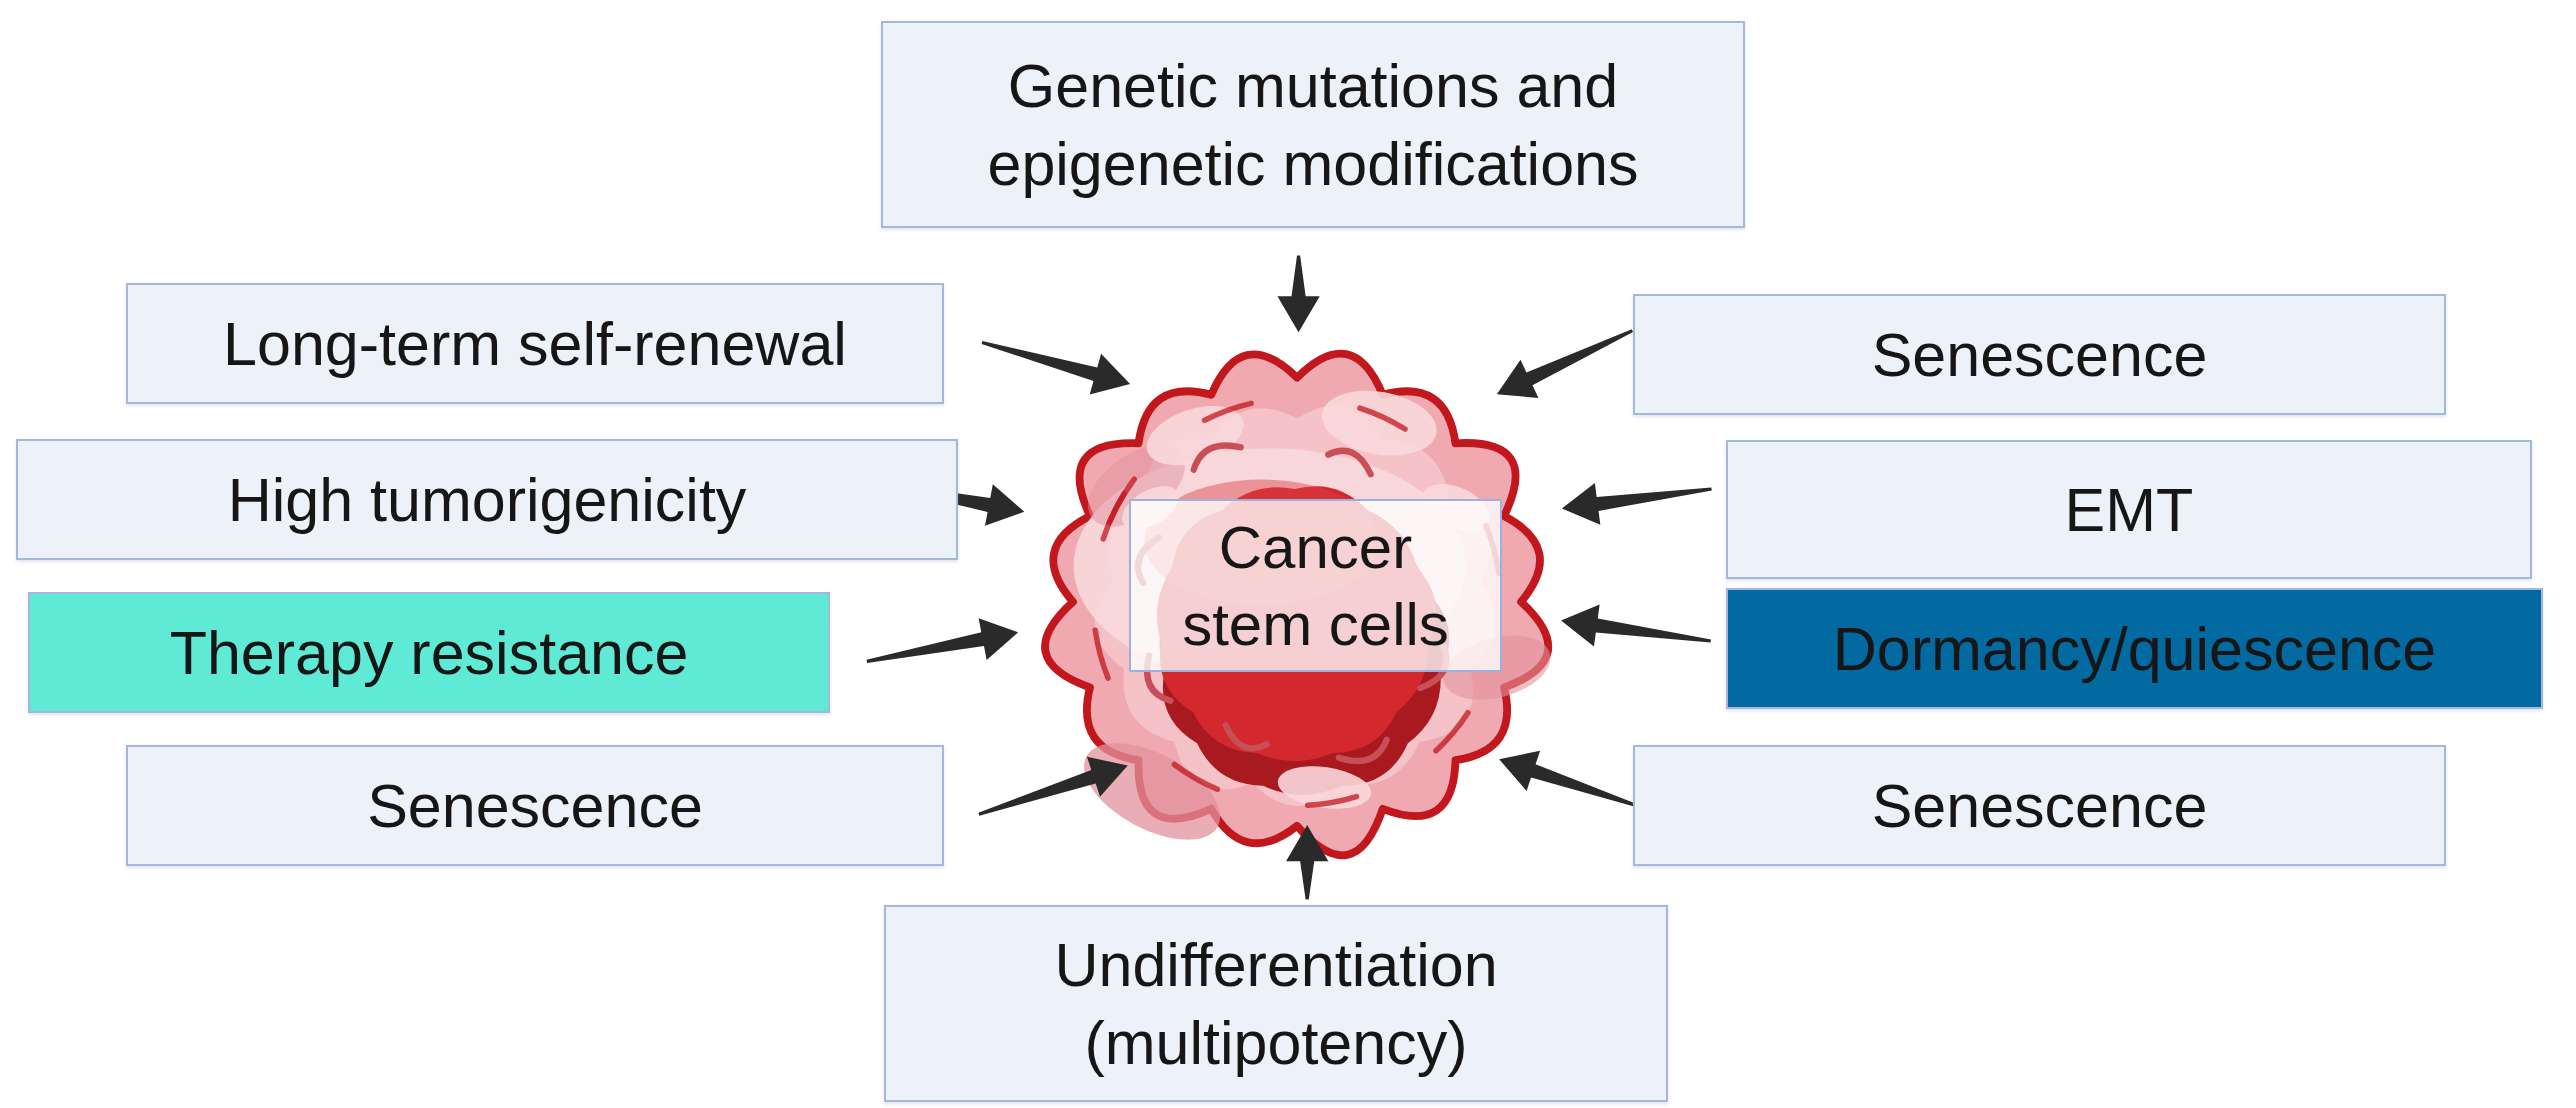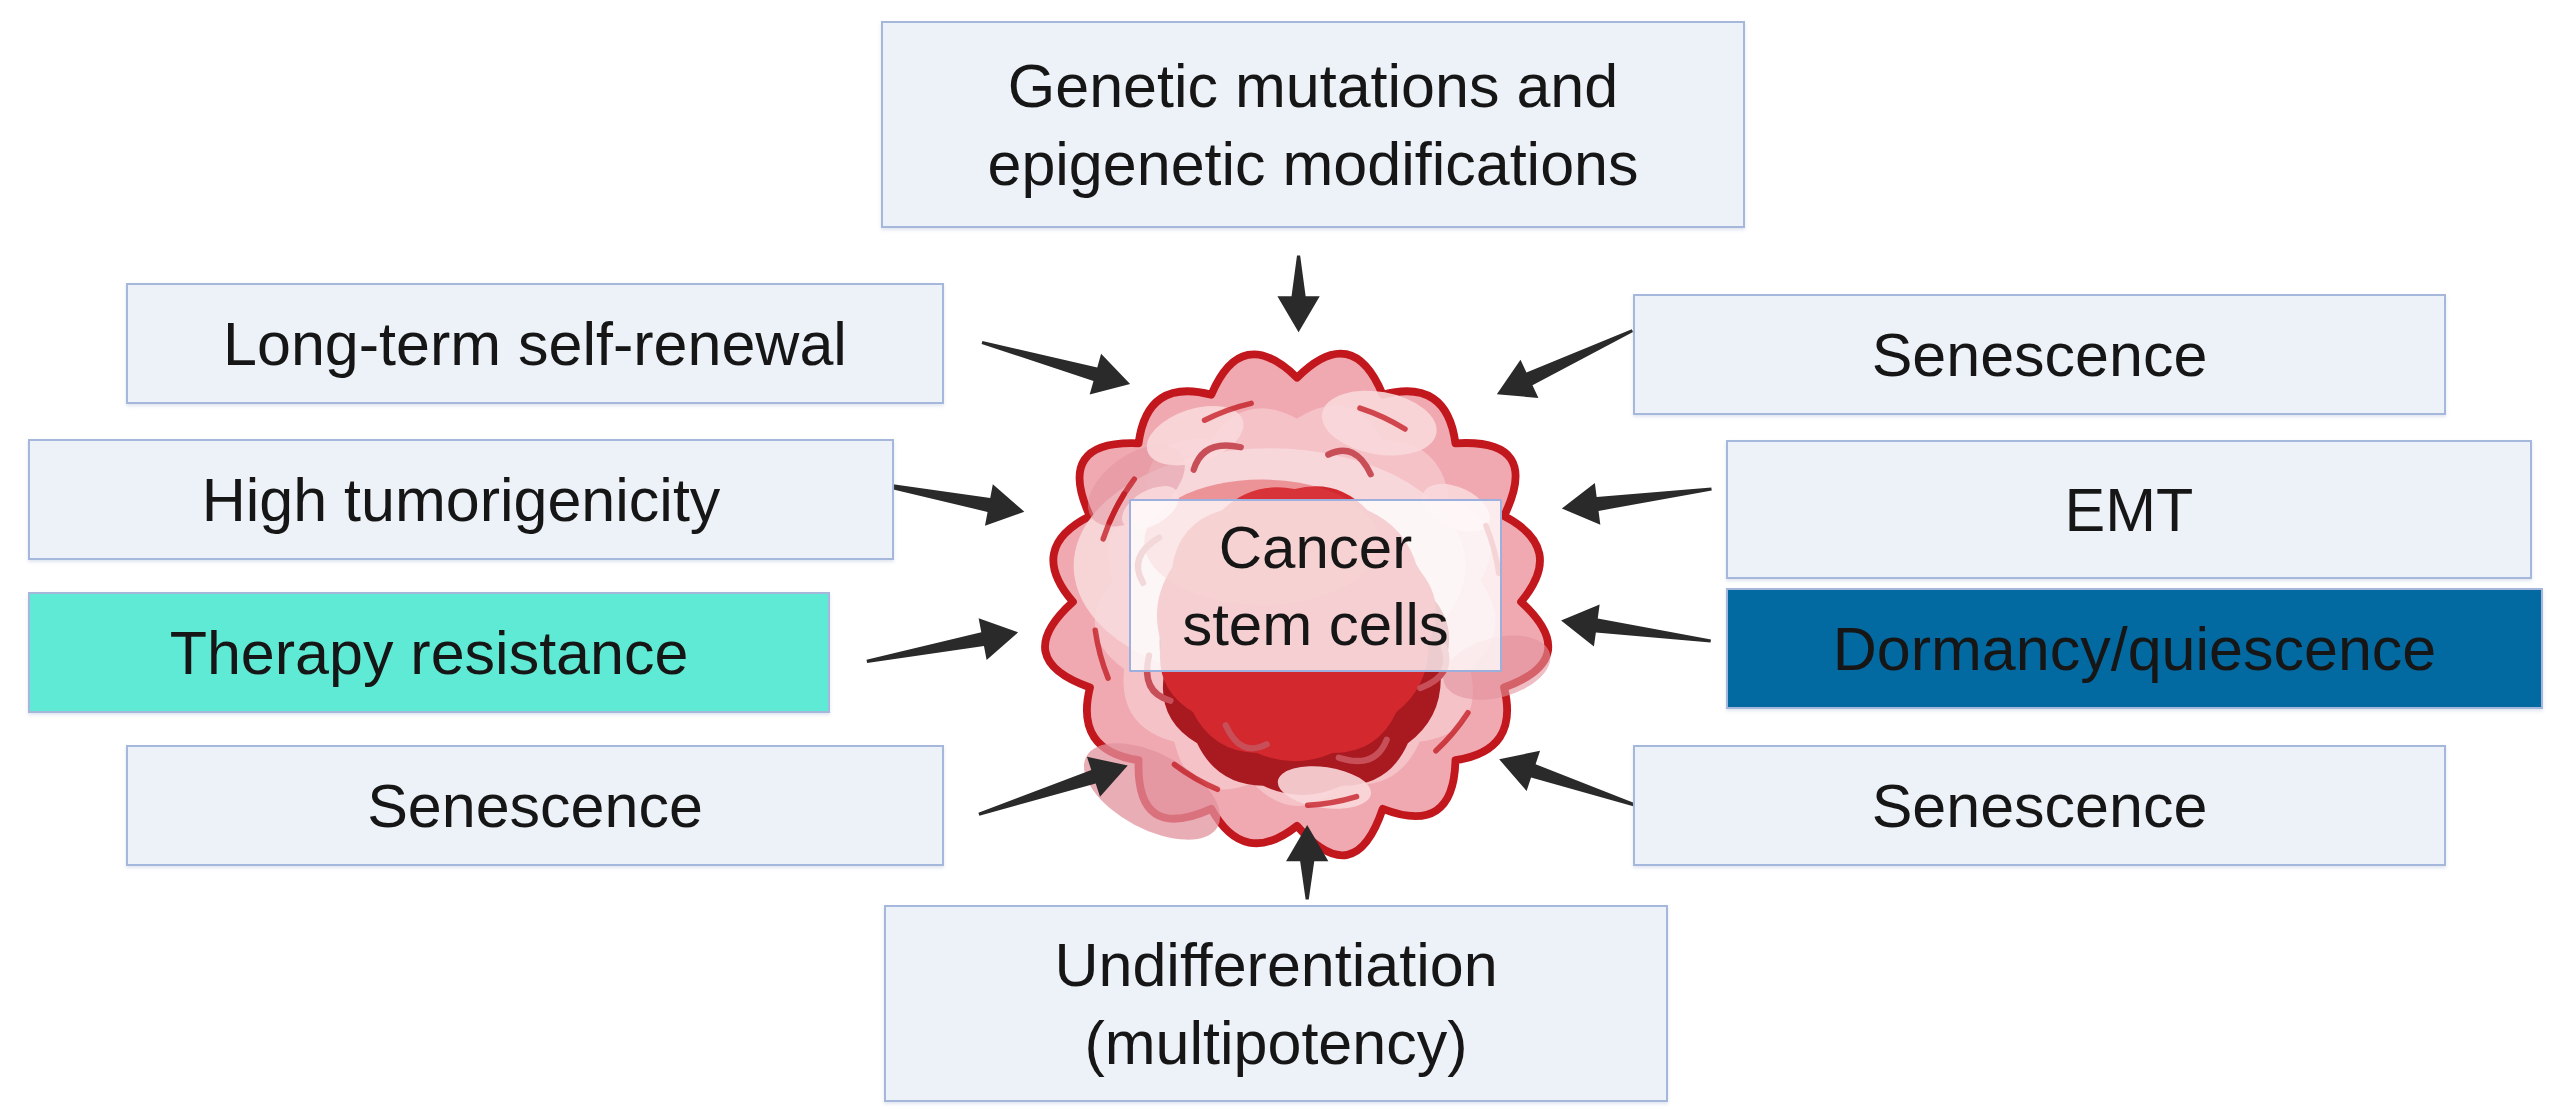--- a/index.html
+++ b/index.html
@@ -11,21 +11,21 @@
   .nbox{
     position:absolute;box-sizing:border-box;
     border:2.4px solid #a6b7dc;background:#edf2f9;border-radius:0;
     display:flex;flex-direction:column;align-items:center;justify-content:center;
     text-align:center;color:#161616;
     box-shadow:0 1.6px 3.1px rgba(130,150,190,0.25);
   }
   .nbox .ln{display:block;font-size:61px;line-height:78px;white-space:nowrap;}
   #box-genetic        {left:881px;top:21px;  width:864px;height:207px;}
   #box-self-renewal   {left:126px; top:283px; width:818px;height:121px;justify-content:center;}
-  #box-tumorigenicity {left:28px;  top:439px; width:866px;height:121px;}
+  #box-tumorigenicity {left:16px;  top:439px; width:942px;height:121px;}
   #box-therapy        {left:28px;  top:592px; width:802px;height:121px;}
   #box-metastasis     {left:126px; top:745px; width:818px;height:121px;}
   #box-plasticity     {left:1633px;top:294px; width:813px;height:121px;}
   #box-emt            {left:1726px;top:440px; width:806px;height:139px;}
   #box-dormancy       {left:1726px;top:588px; width:817px;height:121px;}
   #box-senescence     {left:1633px;top:745px; width:813px;height:121px;}
   #box-undiff         {left:884px;top:905px;width:784px;height:197px;}
   #center-label{
     position:absolute;left:1129px;top:499px;width:373px;height:173px;
     box-sizing:border-box;border:2.4px solid #9dafdc;background:rgba(255,255,255,0.78);

